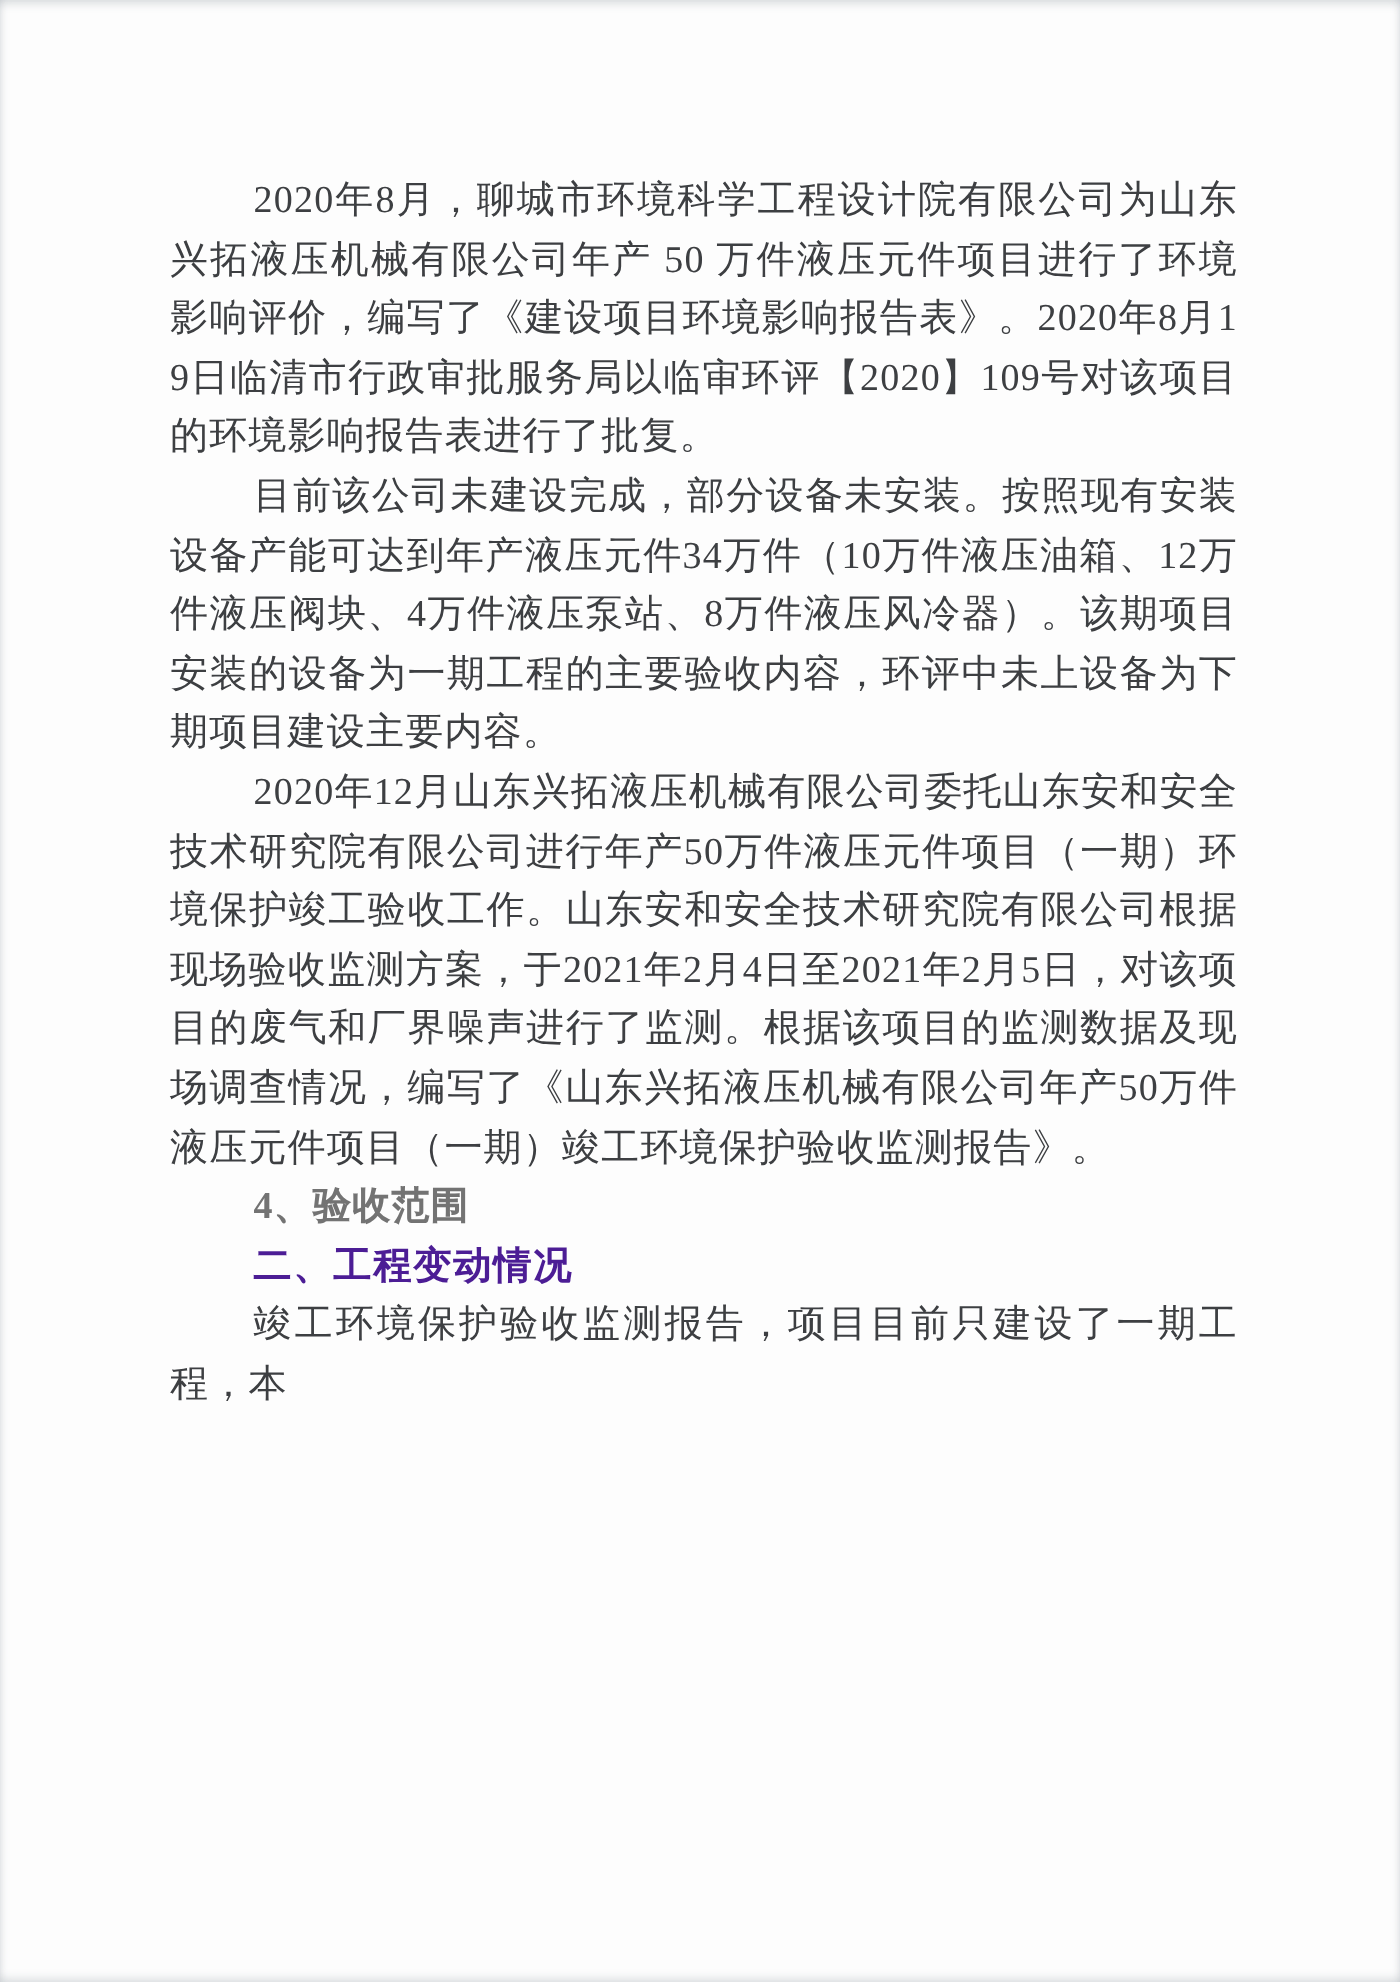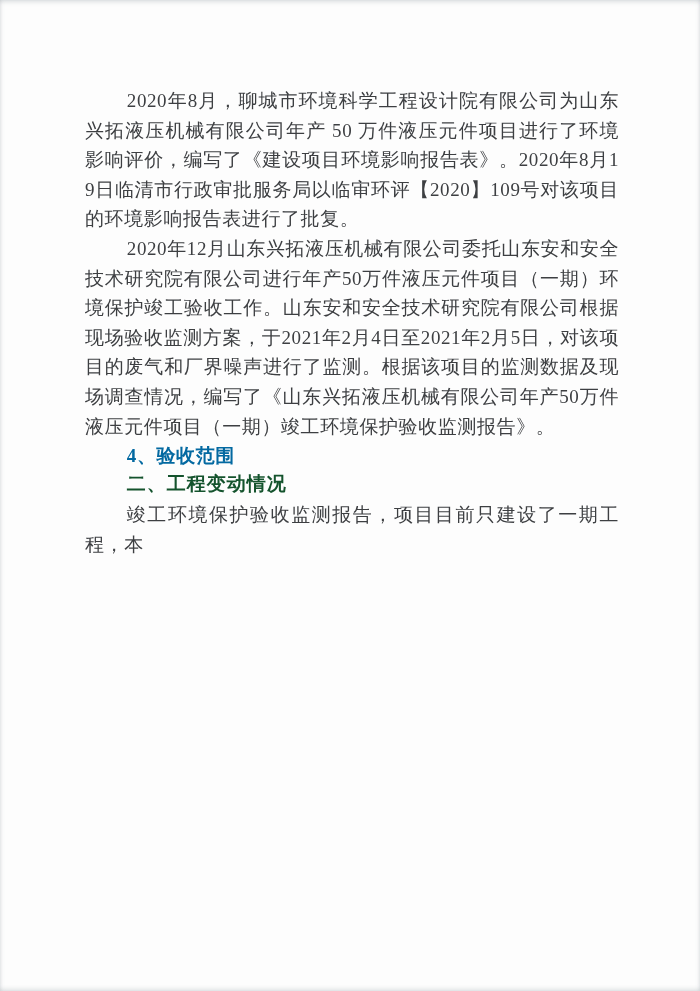--- a/index.html
+++ b/index.html
@@ -33,33 +33,34 @@
     line-height: 29.6px;
     letter-spacing: 0.6px;
     color: #3d3f42;
     text-align: justify;
     text-justify: inter-ideograph;
     text-indent: 2.2em;
     word-break: break-all;
   }
   .content p.heading-bold {
     font-weight: bold;
-    color: #0369a1;
+    color: #737373;
   }
   .content p.heading-sans {
     font-weight: bold;
-    font-family: Liberation Mono, monospace;
-    color: #14532d;
+    font-family: Liberation Serif, serif;
+    color: #4c1d95;
     letter-spacing: 1px;
   }
 </style>
 </head>
 <body>
 
 <div class="page">
   <div class="content">
     <p class="body">2020年8月，聊城市环境科学工程设计院有限公司为山东兴拓液压机械有限公司年产 50 万件液压元件项目进行了环境影响评价，编写了《建设项目环境影响报告表》。2020年8月19日临清市行政审批服务局以临审环评【2020】109号对该项目的环境影响报告表进行了批复。</p>
+    <p class="body">目前该公司未建设完成，部分设备未安装。按照现有安装设备产能可达到年产液压元件34万件（10万件液压油箱、12万件液压阀块、4万件液压泵站、8万件液压风冷器）。该期项目安装的设备为一期工程的主要验收内容，环评中未上设备为下期项目建设主要内容。</p>
     <p class="body">2020年12月山东兴拓液压机械有限公司委托山东安和安全技术研究院有限公司进行年产50万件液压元件项目（一期）环境保护竣工验收工作。山东安和安全技术研究院有限公司根据现场验收监测方案，于2021年2月4日至2021年2月5日，对该项目的废气和厂界噪声进行了监测。根据该项目的监测数据及现场调查情况，编写了《山东兴拓液压机械有限公司年产50万件液压元件项目（一期）竣工环境保护验收监测报告》。</p>
     <p class="heading-bold">4、验收范围</p>
     <p class="heading-sans">二、工程变动情况</p>
     <p class="body">竣工环境保护验收监测报告，项目目前只建设了一期工程，本</p>
   </div>
 </div>
 
 </body></html>

